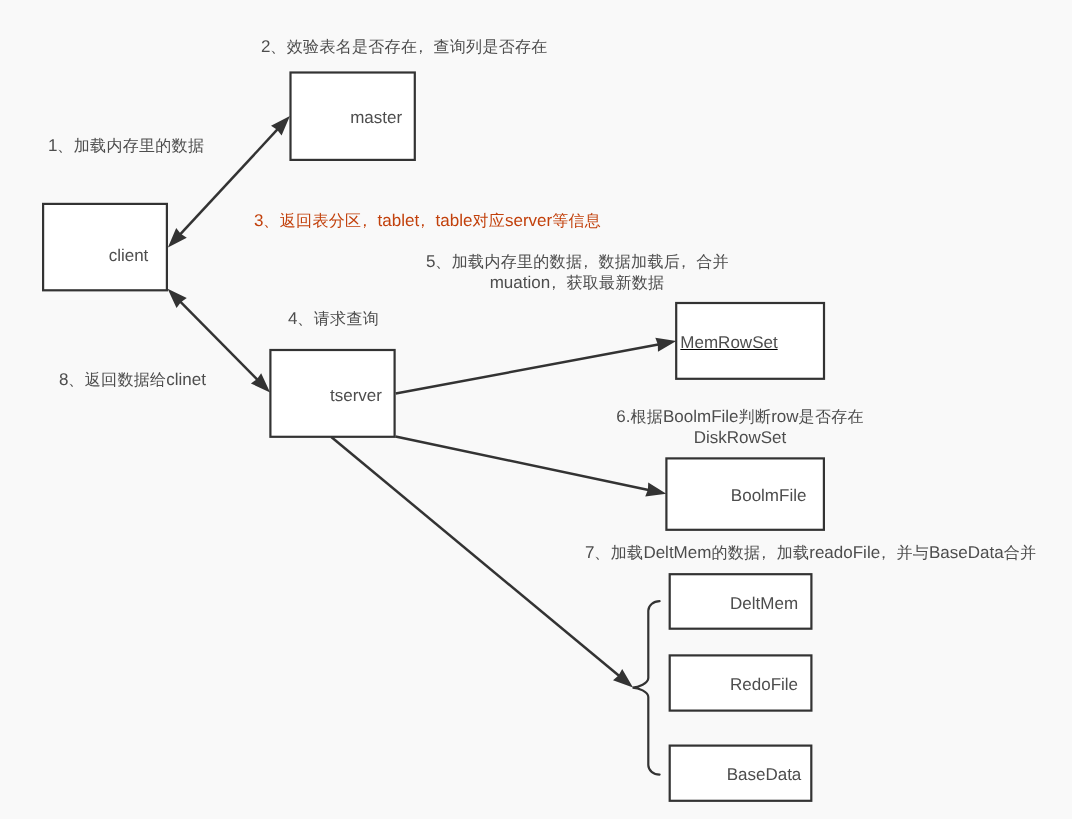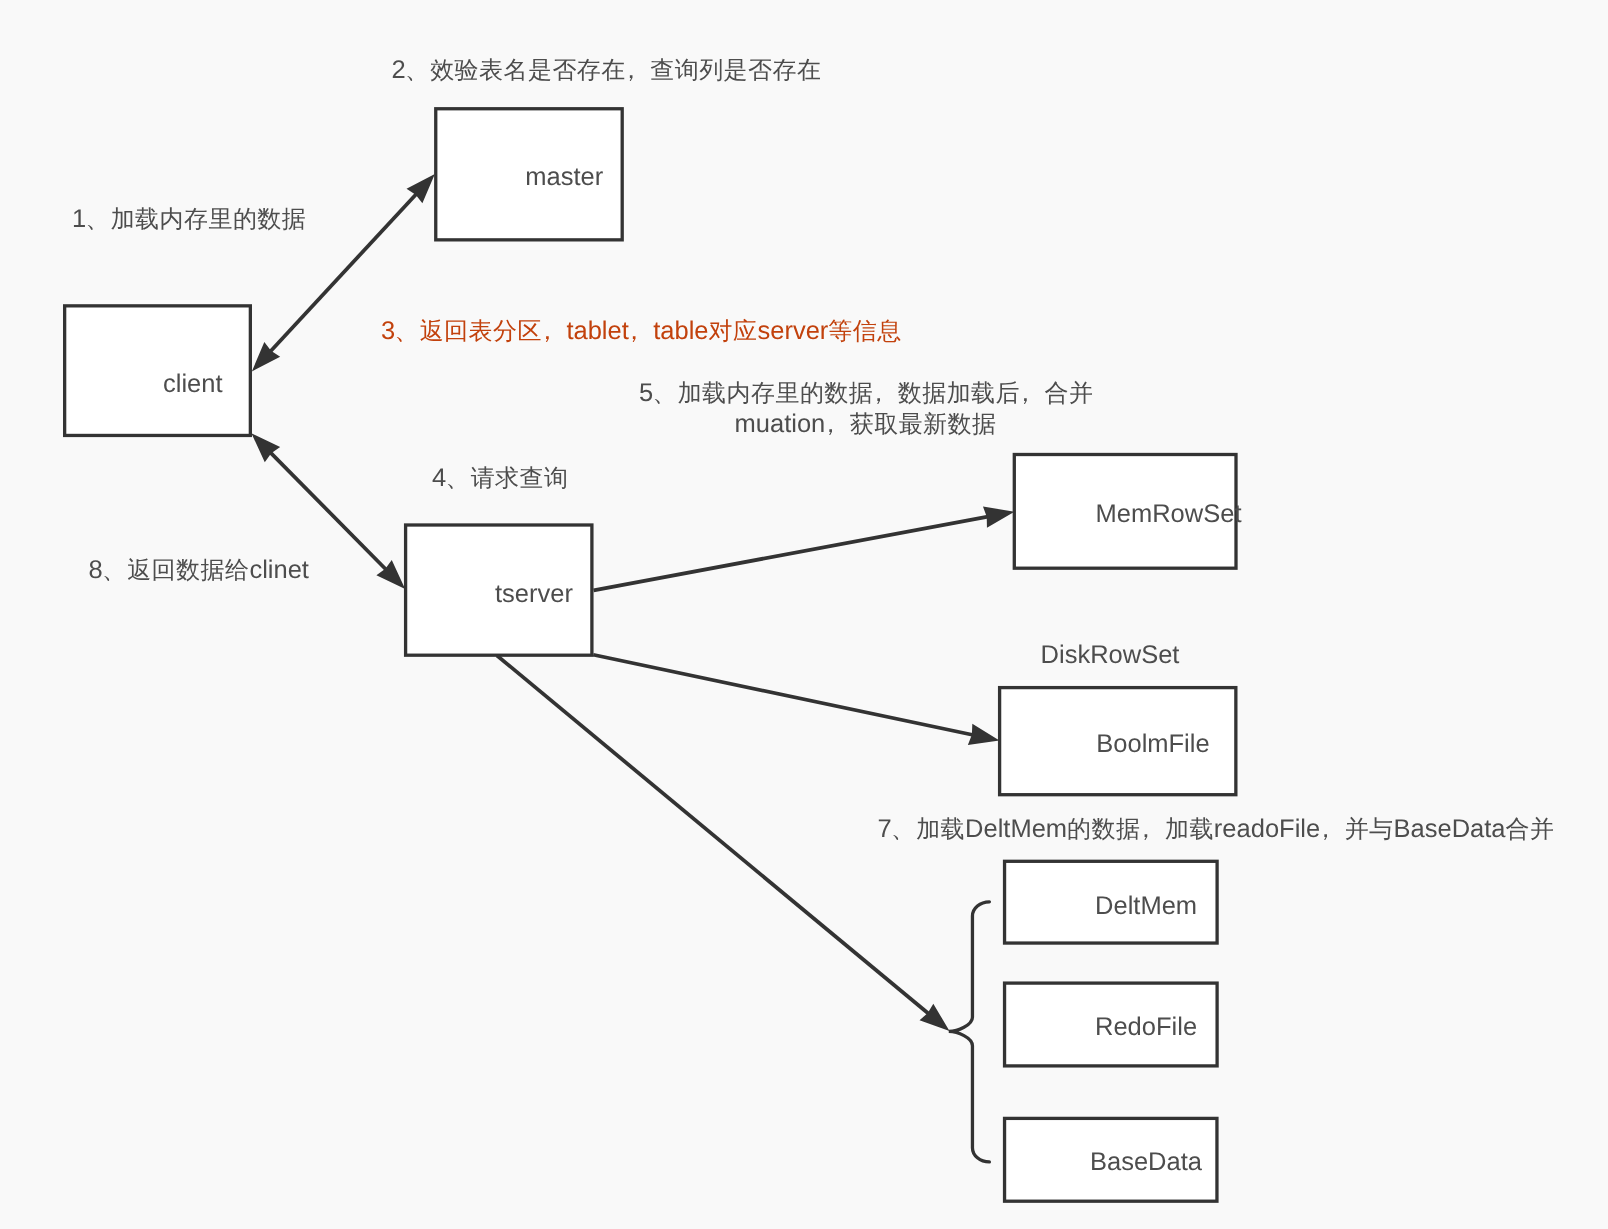--- a/index.html
+++ b/index.html
@@ -56,36 +56,36 @@
     </svg>
 <div class="node" style="left: 289.4px; top: 71.4px; width: 126.5px; height: 89.6px;">
       <span class="nodetext" style="color: rgb(77, 77, 77);">master</span>
     </div>
     <div class="node" style="left: 42px; top: 202.8px; width: 126px; height: 88.6px;">
       <span class="nodetext" style="color: rgb(77, 77, 77); margin-top: 13px;">client</span>
     </div>
     <div class="node" style="left: 269.3px; top: 348.9px; width: 126.4px; height: 89px;">
       <span class="nodetext" style="color: rgb(77, 77, 77);">tserver</span>
     </div>
-    <div class="node" style="left: 694px; top: 301.9px; width: 123px; height: 78px;">
+    <div class="node" style="left: 644px; top: 301.9px; width: 123px; height: 78px; text-decoration: underline;">
       <span class="nodetext" style="color: rgb(77, 77, 77);">MemRowSet</span>
     </div>
     <div class="node" style="left: 665.3px; top: 457.3px; width: 159.7px; height: 73.6px;">
       <span class="nodetext" style="color: rgb(77, 77, 77);">BoolmFile</span>
     </div>
     <div class="node" style="left: 668.6px; top: 573.1px; width: 143.9px; height: 56.7px;">
       <span class="nodetext" style="color: rgb(77, 77, 77);">DeltMem</span>
     </div>
     <div class="node" style="left: 668.6px; top: 654.3px; width: 143.9px; height: 57.4px;">
       <span class="nodetext" style="color: rgb(77, 77, 77);">RedoFile</span>
     </div>
     <div class="node" style="left: 668.6px; top: 744.5px; width: 143.8px; height: 57.4px;">
       <span class="nodetext" style="color: rgb(77, 77, 77);">BaseData</span>
     </div>
     <div class="lbl" style="left: 48px; top: 135.5px; color: rgb(77, 77, 77);"><span class="line">1<i class="p2">、</i><i>加载内存里的数据</i></span></div>
     <div class="lbl" style="left: 261px; top: 36.5px; color: rgb(77, 77, 77);"><span class="line">2<i class="p2">、</i><i>效验表名是否存在</i><i class="p">，</i><i>查询列是否存在</i></span></div>
     <div class="lbl" style="left: 242px; top: 210.5px; color: #c2410c; margin-left: 12px;"><span class="line">3<i class="p2">、</i><i>返回表分区</i><i class="p">，</i>tablet<i class="p">，</i>table<i>对应</i>server<i>等信息</i></span></div>
     <div class="lbl" style="left: 288px; top: 308.8px; color: rgb(77, 77, 77);"><span class="line">4<i class="p2">、</i><i>请求查询</i></span></div>
     <div class="lbl ctr" style="left: 426px; top: 252px; width: 302px; color: rgb(77, 77, 77);"><span class="line">5<i class="p2">、</i><i>加载内存里的数据</i><i class="p">，</i><i>数据加载后</i><i class="p">，</i><i>合并</i></span><br><span class="line">muation<i class="p">，</i><i>获取最新数据</i></span></div>
-    <div class="lbl ctr" style="left: 616px; top: 407px; width: 248px; color: rgb(77, 77, 77);"><br><span class="line">DiskRowSet</span></div>
+    <div class="lbl ctr" style="left: 616px; top: 407px; width: 248px; color: rgb(77, 77, 77);"><span class="line">6.<i>根据</i>BoolmFile<i>判断</i>row<i>是否存在</i></span><br><span class="line">DiskRowSet</span></div>
     <div class="lbl" style="left: 585px; top: 543px; color: rgb(77, 77, 77);"><span class="line">7<i class="p2">、</i><i>加载</i>DeltMem<i>的数据</i><i class="p">，</i><i>加载</i>readoFile<i class="p">，</i><i>并与</i>BaseData<i>合并</i></span></div>
     <div class="lbl" style="left: 59px; top: 337.5px; color: rgb(77, 77, 77); margin-top: 32px;"><span class="line">8<i class="p2">、</i><i>返回数据给</i>clinet</span></div>
   </div>
 
 </body></html>

